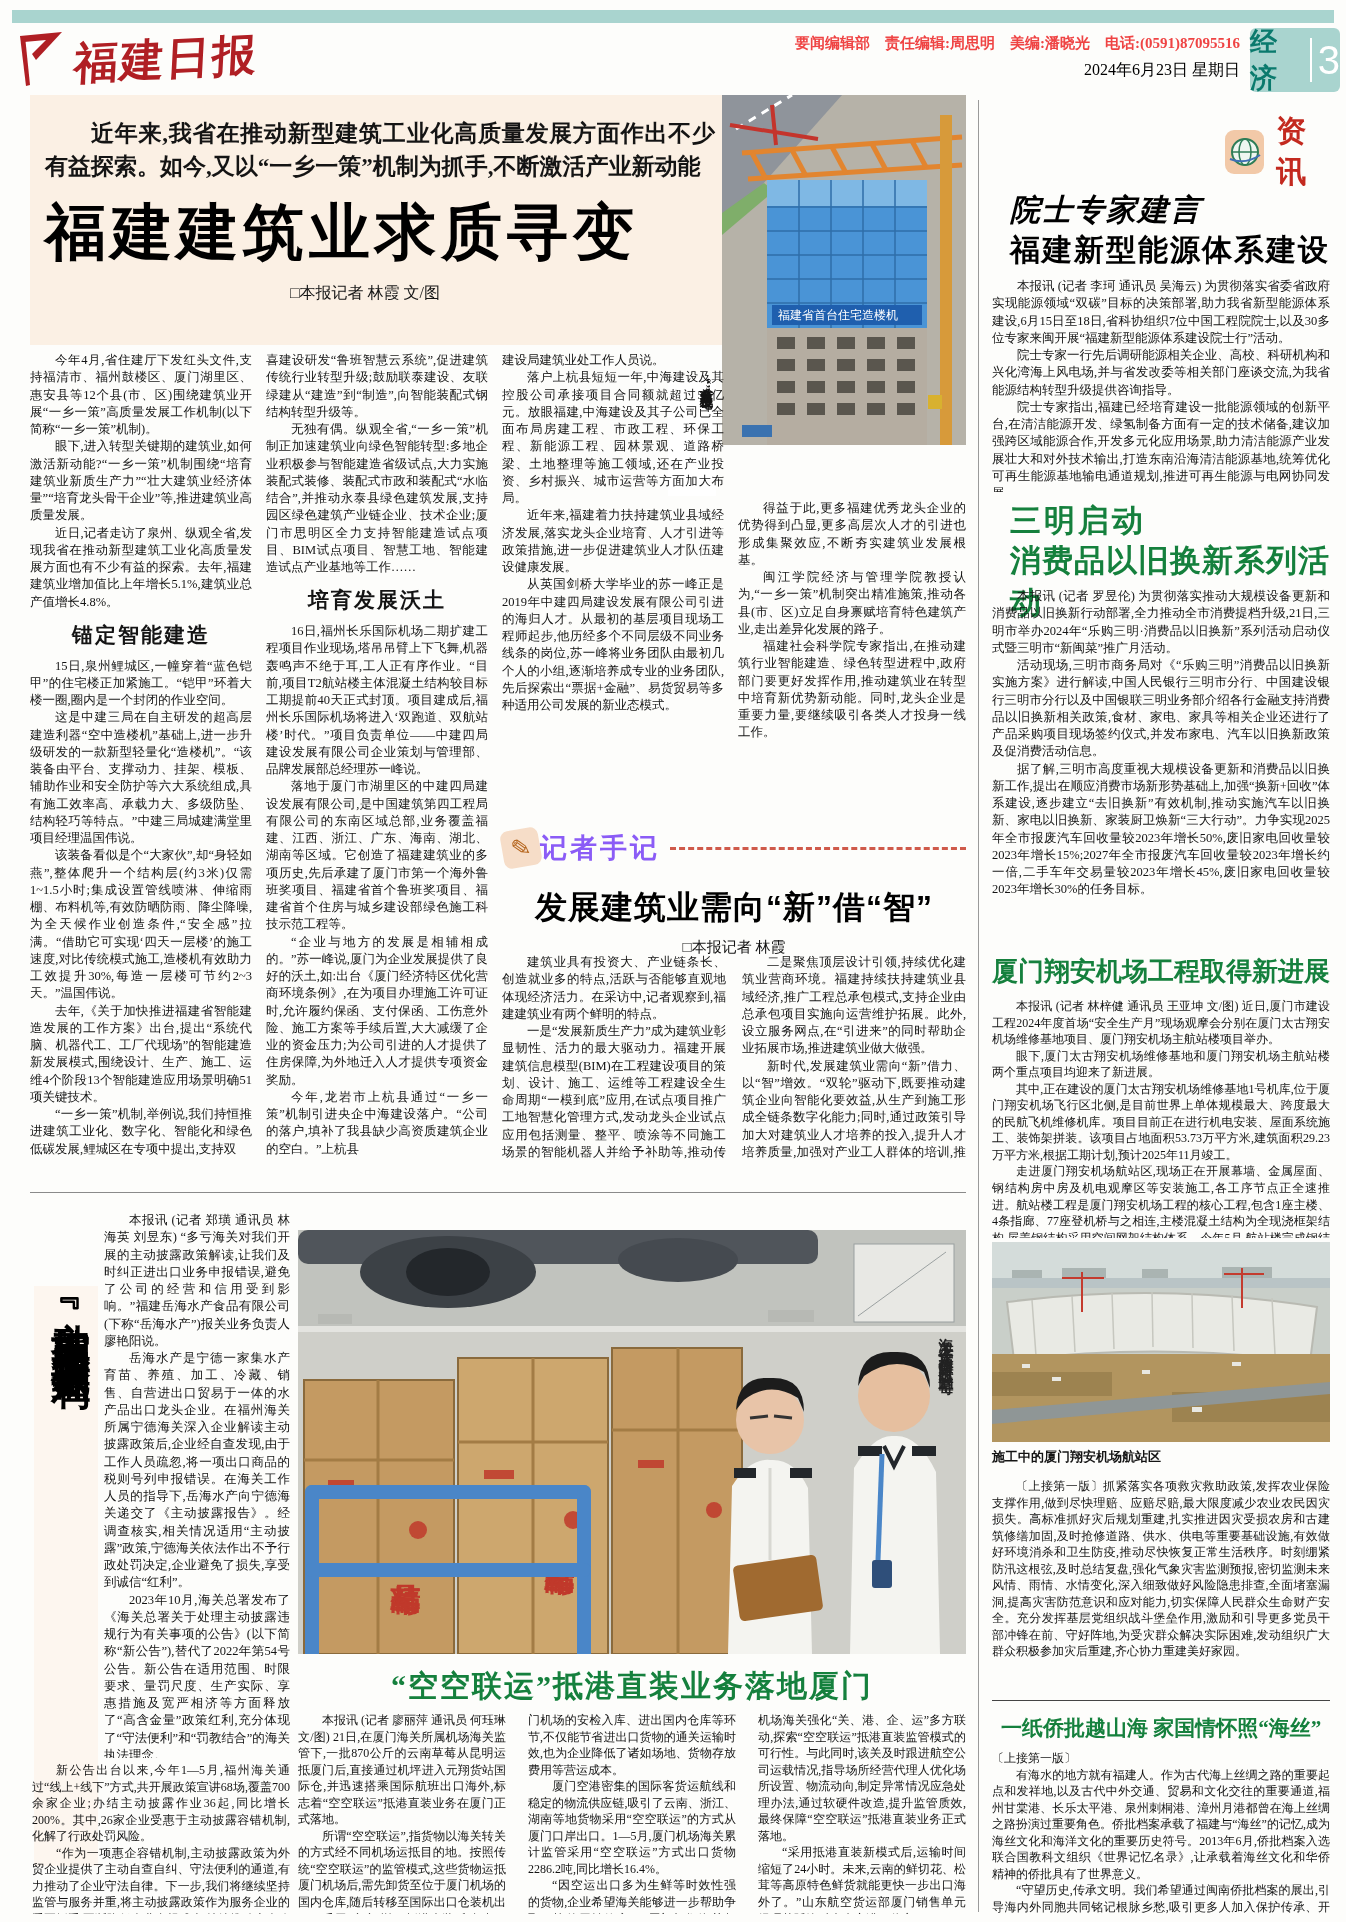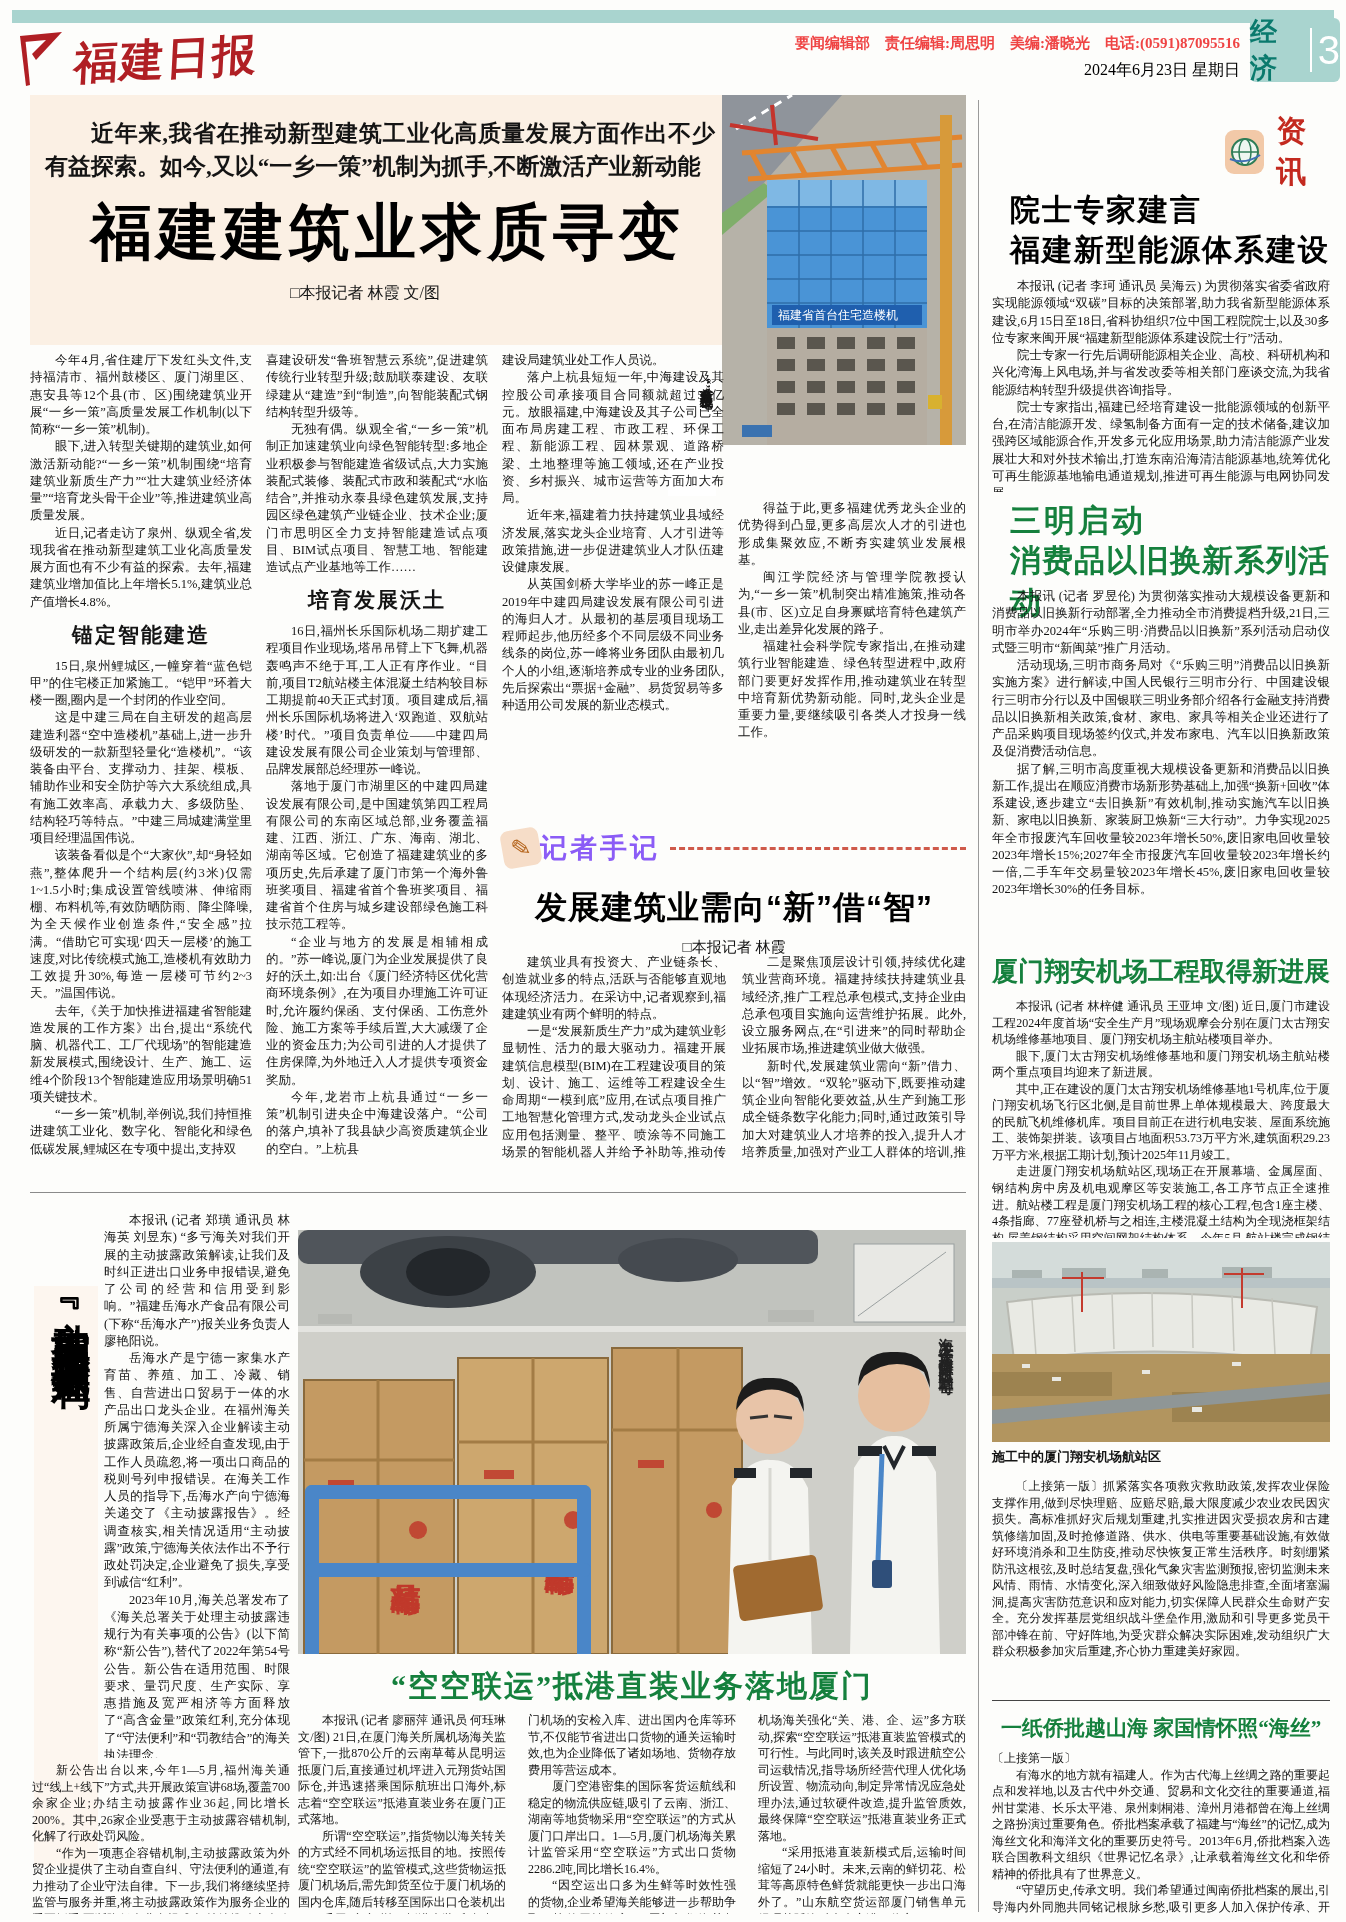--- a/index.html
+++ b/index.html
@@ -35,35 +35,35 @@
       <path d="M8 12 L30 10 L14 26 Z" fill="#ffffff"></path>
       <path d="M4 6 L10 56 L14 55 L9 6 Z" fill="#b01f24"></path>
     </svg>
     <span style="position:absolute;left:58px;top:2px;font-size:44px;font-weight:bold;color:#b01f24;
              font-family:'Liberation Serif','DejaVu Serif',serif;transform:rotate(-3deg) skewX(-6deg);letter-spacing:2px;">福建日报</span>
   </div>
 
   <div class="abs" style="left:500px;top:34px;width:740px;text-align:right;font-size:15px;font-weight:bold;color:#ef4444;">要闻编辑部　责任编辑:周思明　美编:潘晓光　电话:(0591)87095516</div>
   <div class="abs" style="left:800px;top:60px;width:440px;text-align:right;font-size:16px;color:#000000;">2024年6月23日 星期日</div>
 
-  <div class="badge" style="left:1250px;top:18px;width:90px;height:64px;">
+  <div class="badge" style="left:1250px;top:28px;width:90px;height:64px;">
     <span style="font-family:'Liberation Sans','DejaVu Sans',sans-serif;font-weight:bold;font-size:27px;color:#0a7a6d;">经济</span>
     <span style="width:2px;height:44px;background:#ffffff;display:inline-block;"></span>
     <span style="font-family:'Liberation Sans','DejaVu Sans',sans-serif;font-size:40px;color:#ffffff;">3</span>
   </div>
 </div>
 
 <div class="rule-v" style="left:978px;top:100px;height:1812px;"></div>
 <div class="rule-h" style="left:30px;top:1192px;width:936px;"></div>
 
 <div class="abs cream" style="left:30px;top:95px;width:936px;height:250px;border-bottom-right-radius:70px;"></div>
 
 <div class="abs" style="left:45px;top:118px;width:670px;font-size:23px;font-weight:bold;line-height:1.42;text-align:justify;text-indent:2em;">近年来,我省在推动新型建筑工业化高质量发展方面作出不少有益探索。如今,又以“一乡一策”机制为抓手,不断激活产业新动能</div>
 
-<div class="abs hl" style="left:45px;top:192px;width:640px;font-size:61px;letter-spacing:5px;text-align:right;">福建建筑业求质寻变</div>
+<div class="abs hl" style="left:45px;top:192px;width:640px;font-size:61px;letter-spacing:5px;text-align:left;">福建建筑业求质寻变</div>
 
 <div class="abs" style="left:45px;top:283px;width:640px;text-align:center;font-size:16px;">□本报记者 林霞 文/图</div>
 
 <div class="photo" style="left:722px;top:95px;width:244px;height:350px;">
   <svg width="244" height="350" viewBox="0 0 244 350">
     <rect width="244" height="350" fill="#b6b2a8"></rect>
     <polygon points="0,0 120,0 40,90 0,120" fill="#8f949b"></polygon>
     <polygon points="0,118 42,88 52,96 0,140" fill="#7fae6a"></polygon>
     <line x1="14" y1="34" x2="70" y2="0" stroke="#ffffff" stroke-width="3" stroke-dasharray="8 7"></line>
     <g stroke="#e2852f" stroke-width="5">
@@ -184,21 +184,21 @@
     <svg width="34" height="34" viewBox="0 0 34 34">
       <circle cx="17" cy="17" r="13" fill="#eef6f0" stroke="#2e7d57" stroke-width="2"></circle>
       <ellipse cx="17" cy="17" rx="6" ry="13" fill="none" stroke="#2e7d57" stroke-width="1.5"></ellipse>
       <line x1="4" y1="17" x2="30" y2="17" stroke="#2e7d57" stroke-width="1.5"></line>
       <path d="M2 24 Q17 30 32 20" fill="none" stroke="#3f6fb5" stroke-width="2"></path>
     </svg>
   </span>
   <span style="margin-left:12px;font-family:'Liberation Serif',serif;font-weight:bold;font-size:30px;color:#c3291f;letter-spacing:14px;">资讯</span>
 </div>
 
-<div class="abs hl" style="left:1010px;top:190px;font-size:30px;letter-spacing:2px;">院士专家建言</div>
+<div class="abs hl" style="left:1010px;top:190px;font-size:30px;letter-spacing:2px;font-style:italic;">院士专家建言</div>
 <div class="abs hl" style="left:1010px;top:230px;font-size:30px;letter-spacing:2px;">福建新型能源体系建设</div>
 <div class="col bt" style="left:992px;top:278px;width:338px;height:214px;">
   <p>本报讯 (记者 李珂 通讯员 吴海云) 为贯彻落实省委省政府实现能源领域“双碳”目标的决策部署,助力我省新型能源体系建设,6月15日至18日,省科协组织7位中国工程院院士,以及30多位专家来闽开展“福建新型能源体系建设院士行”活动。</p>
   <p>院士专家一行先后调研能源相关企业、高校、科研机构和兴化湾海上风电场,并与省发改委等相关部门座谈交流,为我省能源结构转型升级提供咨询指导。</p>
   <p>院士专家指出,福建已经培育建设一批能源领域的创新平台,在清洁能源开发、绿氢制备方面有一定的技术储备,建议加强跨区域能源合作,开发多元化应用场景,助力清洁能源产业发展壮大和对外技术输出,打造东南沿海清洁能源基地,统筹优化可再生能源基地输电通道规划,推进可再生能源与电网协同发展。</p>
 </div>
 
 <div class="abs serifhl" style="left:1010px;top:500px;font-size:31px;letter-spacing:3px;">三明启动</div>
 <div class="abs serifhl" style="left:1010px;top:540px;font-size:31px;letter-spacing:1px;">消费品以旧换新系列活动</div>
 <div class="col bt" style="left:992px;top:588px;width:338px;height:356px;">

